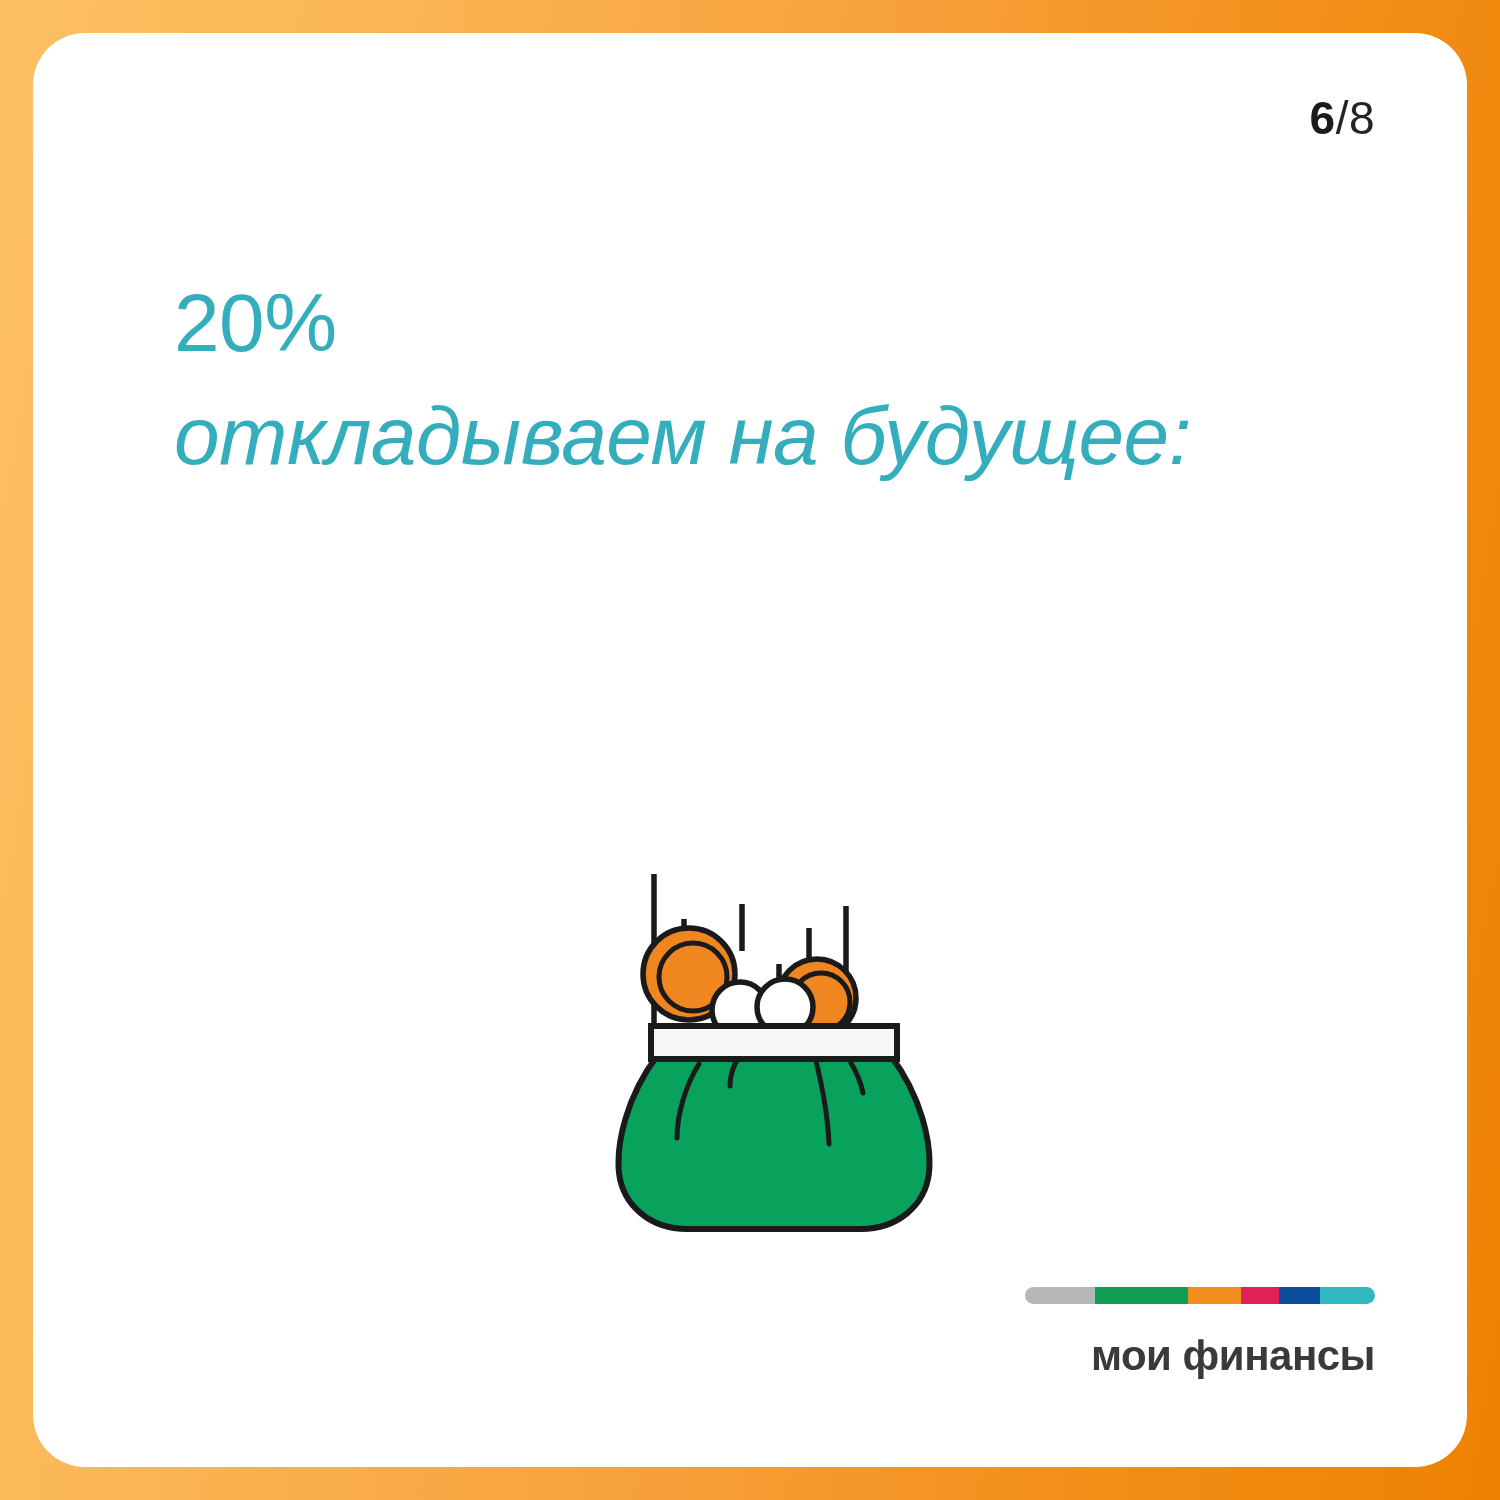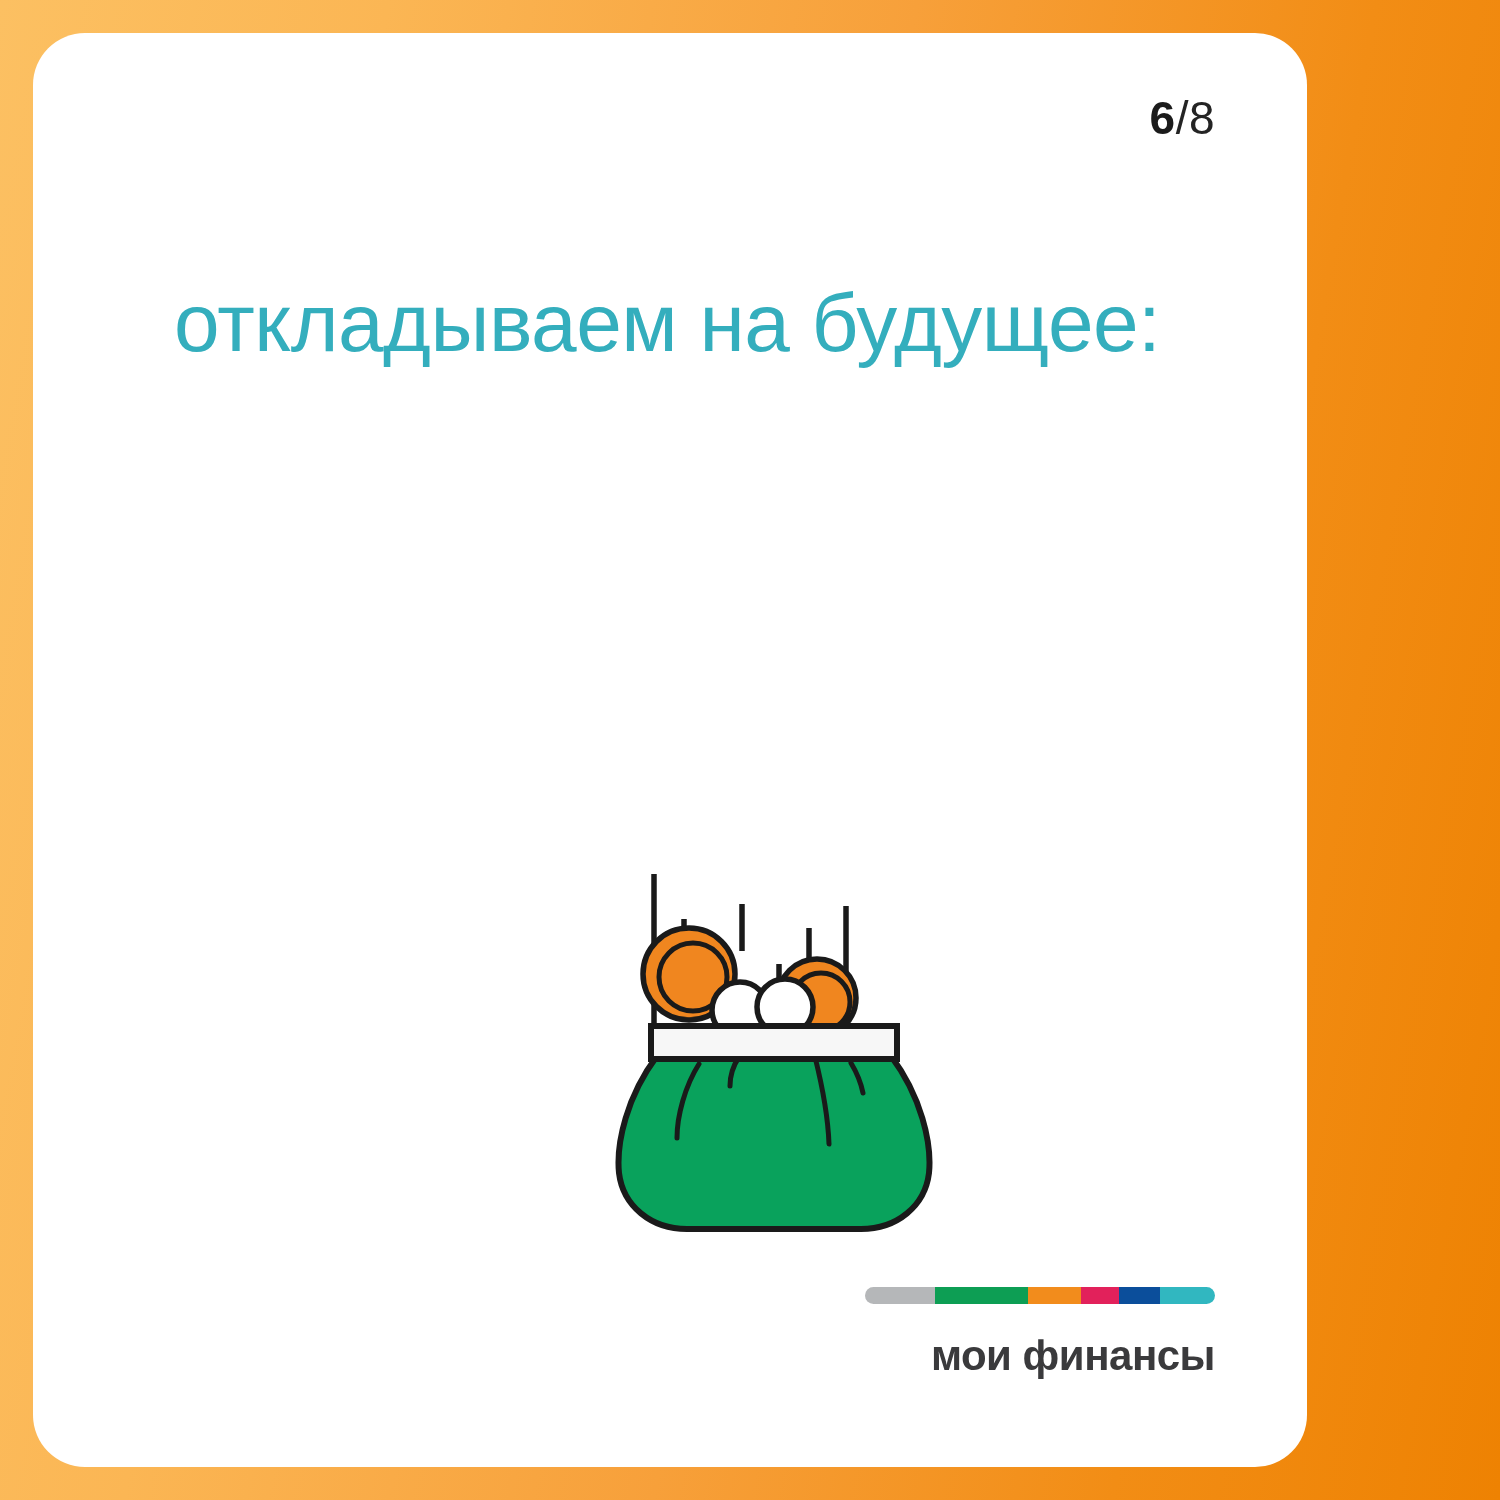--- a/index.html
+++ b/index.html
@@ -14,21 +14,21 @@
     overflow: hidden;
     font-family: "Liberation Sans", sans-serif;
     background: linear-gradient(100deg, #fcc062 0%, #fbb654 22%, #f7a03a 52%, #f28d15 78%, #ee8202 100%);
   }
 
   
   .card {
     position: absolute;
     left: 33px;
     top: 33px;
-    width: 1274px;
+    width: 1434px;
     height: 1434px;
     background: #ffffff;
     border-radius: 52px;
     overflow: hidden;
   }
 
   
   .page-indicator {
     position: absolute;
     right: 92px;
@@ -54,21 +54,21 @@
     left: 141px;
     top: 178px;
     color: #34aebd;
     font-size: 82px;
     font-weight: 300;
     line-height: 1.38;
     letter-spacing: -0.5px;
     white-space: nowrap;
   }
   .heading .line1 { display: block; }
-  .heading .line2 { display: block; }
+  .heading .line2 { display: block; font-style: italic; }
 
   
   .bullet-list {
     position: absolute;
     left: 146px;
     top: 505px;
     width: 1100px;
   }
   .bullet-row {
     display: flex;
@@ -144,20 +144,21 @@
 
 <div id="page">
 
   <div class="card">
 
     <div class="page-indicator">
       <span class="cur">6</span><span class="sep">/</span><span class="tot">8</span>
     </div>
 
     <h1 class="heading">
+      <span class="line1">20%</span>
       <span class="line2">откладываем на будущее:</span>
     </h1>
 
     <div class="bullet-list">
     </div>
 
     <div class="illustration">
       <svg viewBox="0 0 370 400" xmlns="http://www.w3.org/2000/svg">
         <g stroke="#1a1a1a" stroke-width="5.5" stroke-linecap="butt">
           <line x1="65" y1="23" x2="65" y2="178"></line>

